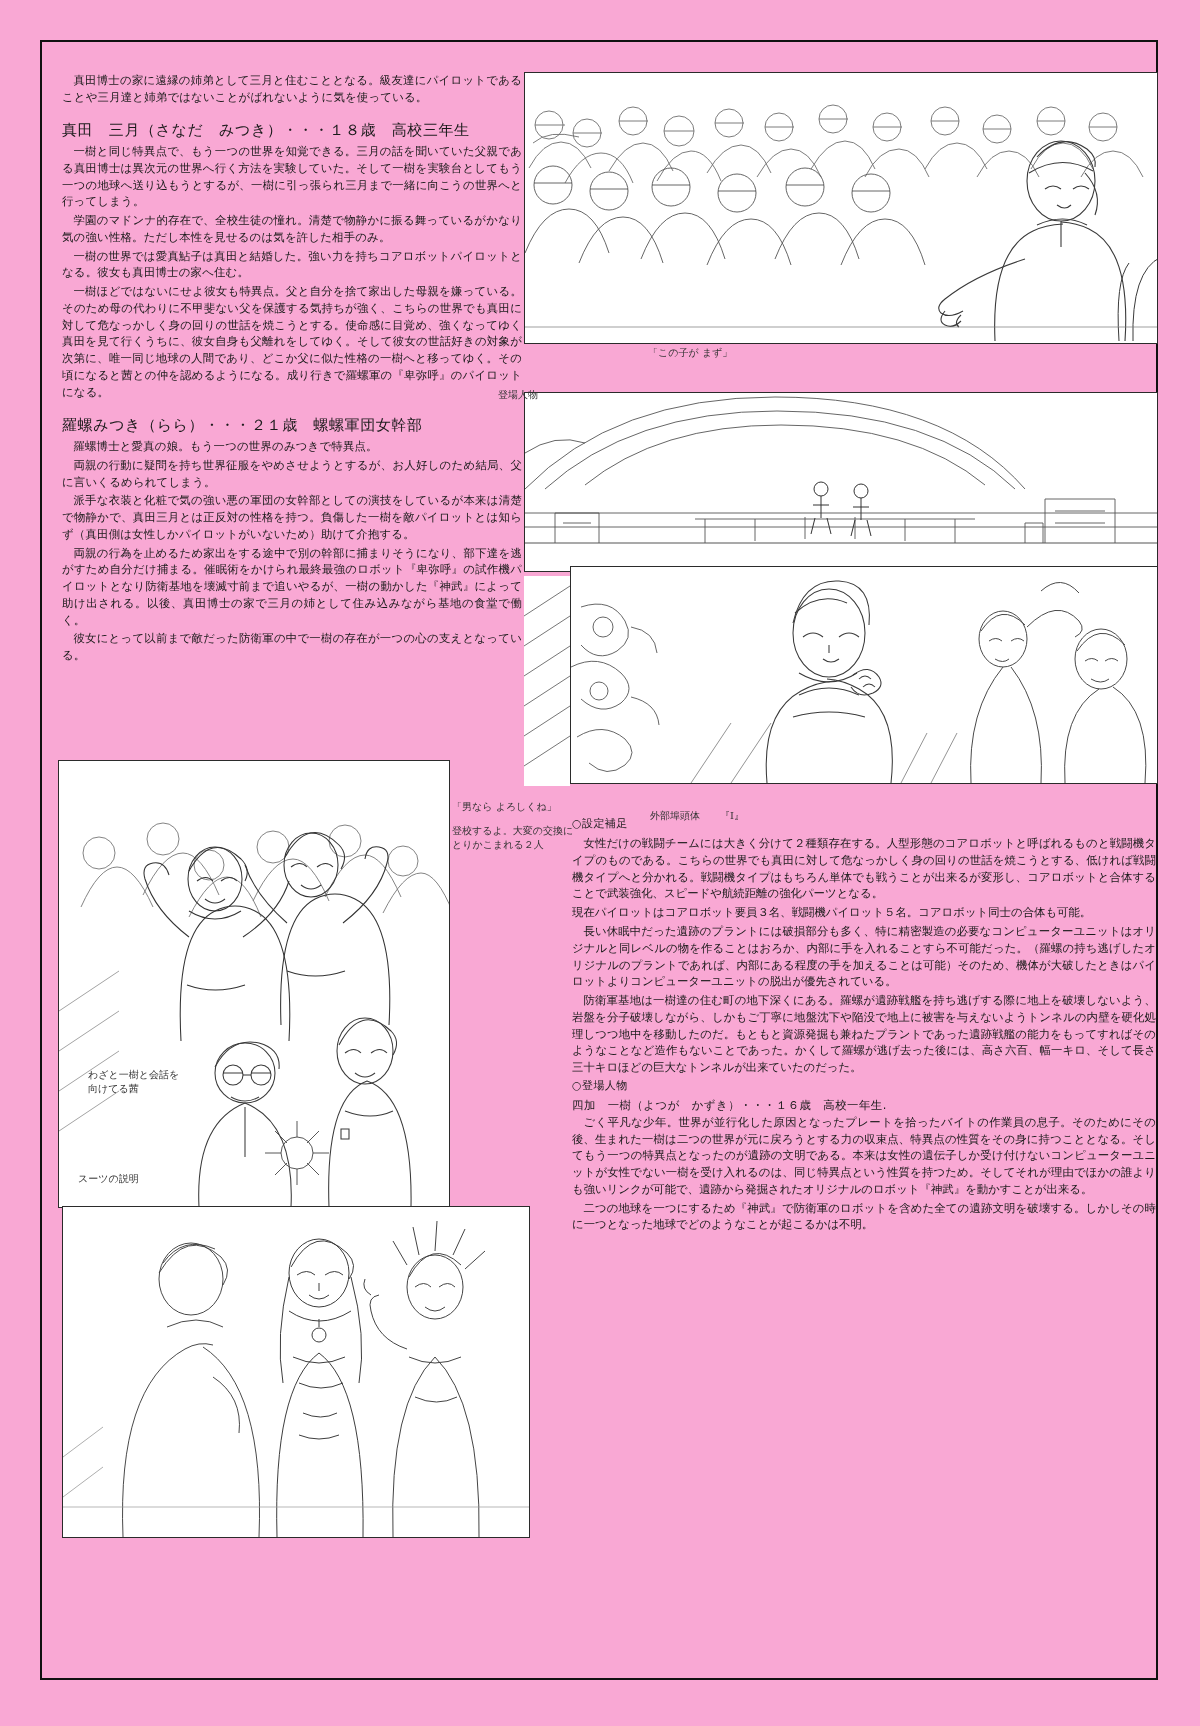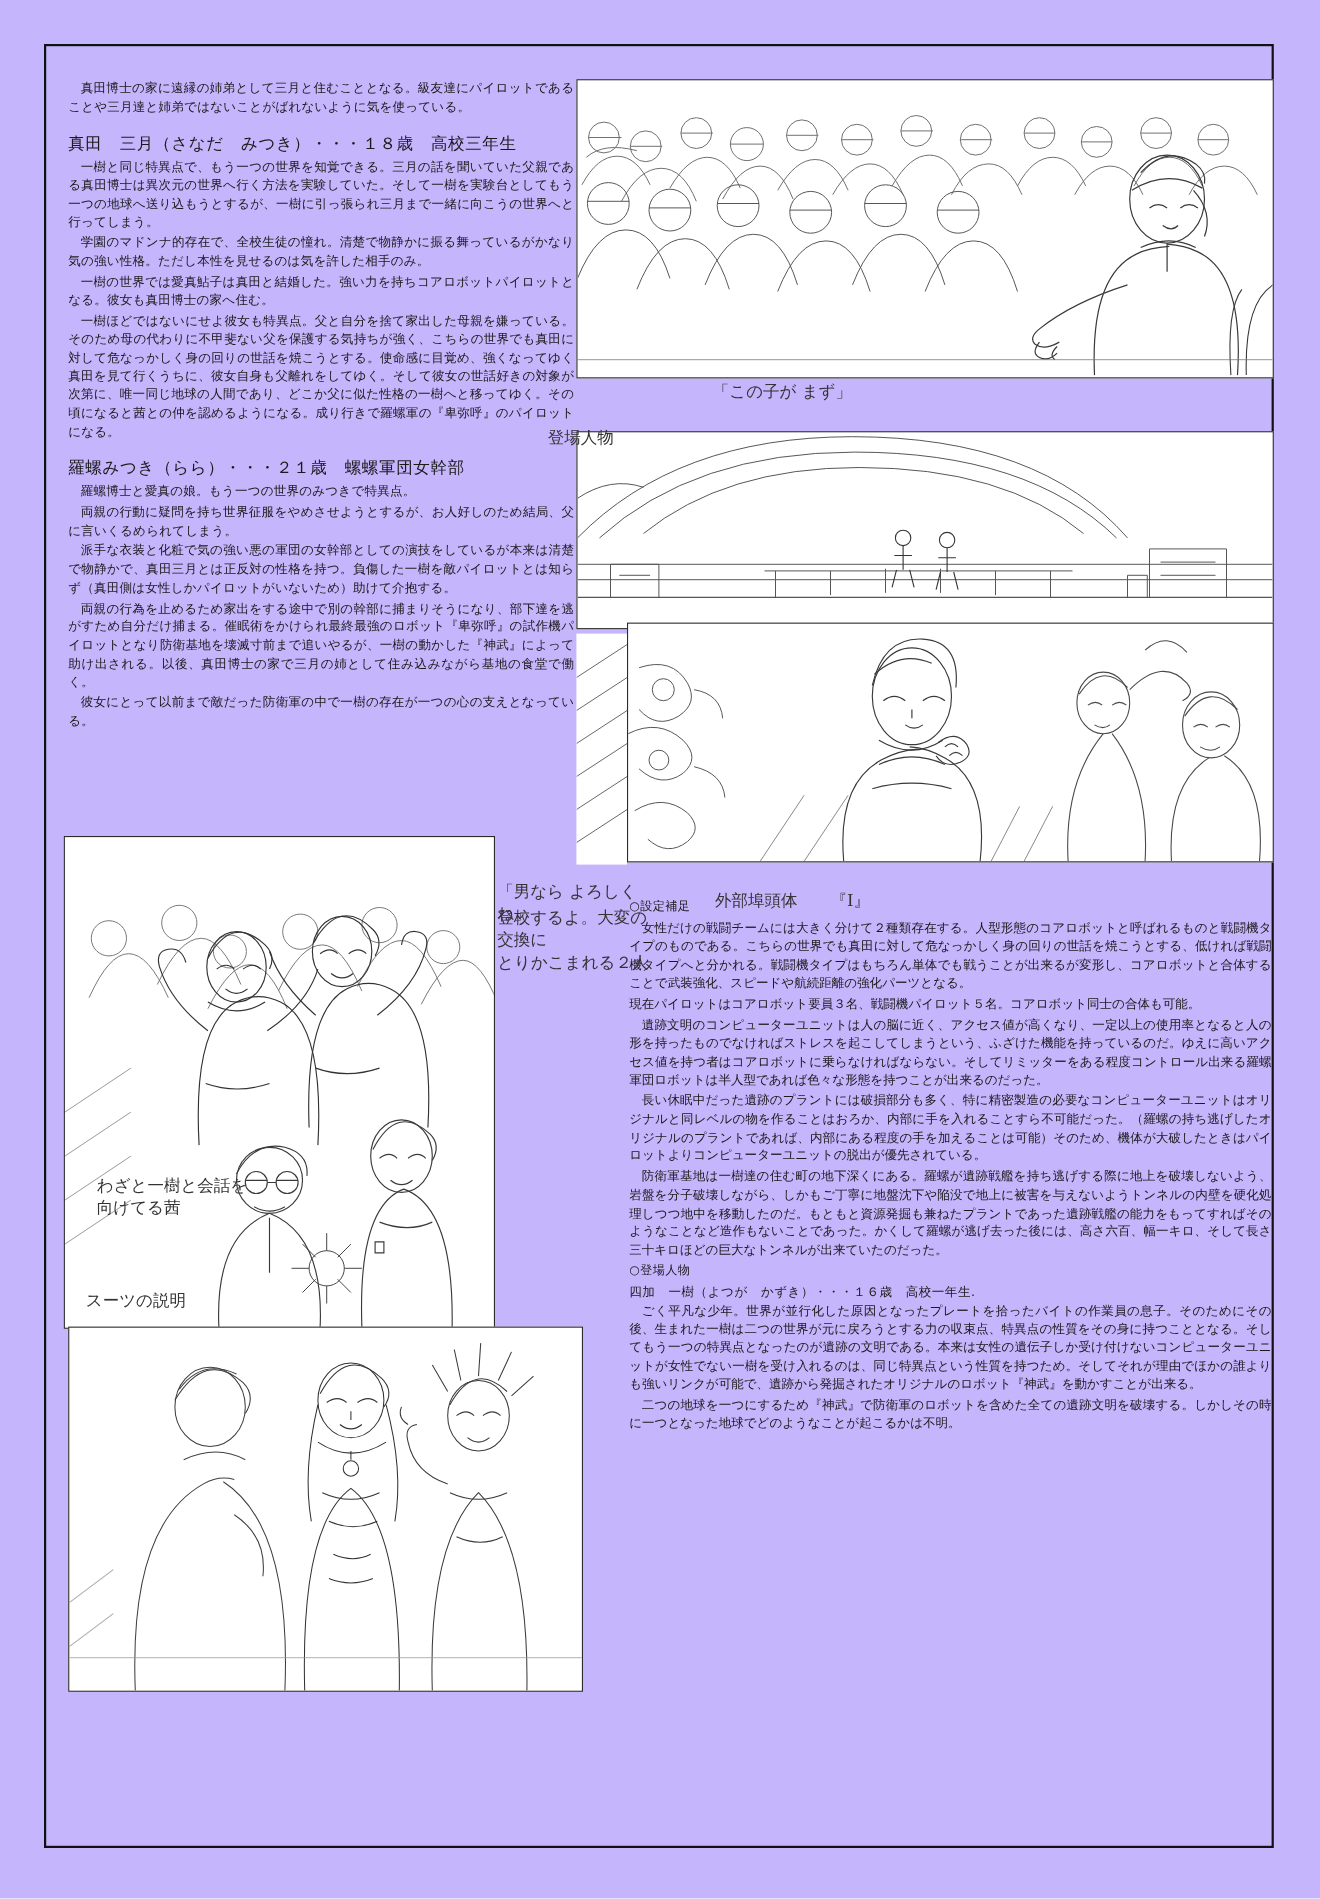--- a/index.html
+++ b/index.html
@@ -1,32 +1,32 @@
 <!DOCTYPE html>
 <html><head>
 <meta charset="utf-8">
 <style>
   html,body{margin:0;padding:0;background:#ffffff;}
   body{width:1200px;height:1726px;font-family:"DejaVu Sans",sans-serif;color:#1a1a1a;}
-  .page{position:relative;width:1200px;height:1726px;background:#c4b5fd;overflow:hidden;}
+  .page{position:relative;width:1200px;height:1726px;background:#f9a8d4;overflow:hidden;}
   .border-frame{position:absolute;left:40px;top:40px;width:1118px;height:1640px;border:2px solid #111;box-sizing:border-box;}
 
   .col-left{position:absolute;left:62px;top:72px;width:460px;}
 
   .jtext{font-size:11.4px;line-height:1.47;text-align:justify;letter-spacing:0.2px;}
   .para{margin:0 0 2px 0;text-indent:1em;}
   .para.noindent{text-indent:0;}
   .heading{font-size:15px;line-height:1.5;margin:13px 0 2px 0;letter-spacing:0.6px;}
   .block{margin-bottom:2px;}
 
   
   .sketch{position:absolute;border:1.4px solid #2b2b2b;background:#ffffff;overflow:hidden;}
   .sketch svg{display:block;width:100%;height:100%;}
 
-  .note{position:absolute;font-size:15px;color:#333;line-height:1.35;}
+  .note{position:absolute;font-size:10px;color:#333;line-height:1.35;}
   .note-hand{font-family:"DejaVu Serif",serif;}
 
   .sec-title{font-size:11px;margin:6px 0 3px 0;letter-spacing:0.4px;}
 
   .right-text{font-size:11.4px;line-height:1.47;text-align:justify;}
 </style>
 </head>
 <body>
 
 <div class="page">
@@ -50,21 +50,20 @@
       <p class="para">派手な衣装と化粧で気の強い悪の軍団の女幹部としての演技をしているが本来は清楚で物静かで、真田三月とは正反対の性格を持つ。負傷した一樹を敵パイロットとは知らず（真田側は女性しかパイロットがいないため）助けて介抱する。</p>
       <p class="para">両親の行為を止めるため家出をする途中で別の幹部に捕まりそうになり、部下達を逃がすため自分だけ捕まる。催眠術をかけられ最終最強のロボット『卑弥呼』の試作機パイロットとなり防衛基地を壊滅寸前まで追いやるが、一樹の動かした『神武』によって助け出される。以後、真田博士の家で三月の姉として住み込みながら基地の食堂で働く。</p>
       <p class="para">彼女にとって以前まで敵だった防衛軍の中で一樹の存在が一つの心の支えとなっている。</p>
     </div>
   </div>
 
   <div style="position:absolute;left:572px;top:810px;width:584px;" class="right-text">
     <div class="sec-title">○設定補足</div>
     <p class="para">女性だけの戦闘チームには大きく分けて２種類存在する。人型形態のコアロボットと呼ばれるものと戦闘機タイプのものである。こちらの世界でも真田に対して危なっかしく身の回りの世話を焼こうとする、低ければ戦闘機タイプへと分かれる。戦闘機タイプはもちろん単体でも戦うことが出来るが変形し、コアロボットと合体することで武装強化、スピードや航続距離の強化パーツとなる。</p>
     <p class="para noindent">現在パイロットはコアロボット要員３名、戦闘機パイロット５名。コアロボット同士の合体も可能。</p>
-    <p class="para">遺跡文明のコンピューターユニットは人の脳に近く、アクセス値が高くなり、一定以上の使用率となると人の形を持ったものでなければストレスを起こしてしまうという、ふざけた機能を持っているのだ。ゆえに高いアクセス値を持つ者はコアロボットに乗らなければならない。そしてリミッターをある程度コントロール出来る羅螺軍団ロボットは半人型であれば色々な形態を持つことが出来るのだった。</p>
     <p class="para">長い休眠中だった遺跡のプラントには破損部分も多く、特に精密製造の必要なコンピューターユニットはオリジナルと同レベルの物を作ることはおろか、内部に手を入れることすら不可能だった。（羅螺の持ち逃げしたオリジナルのプラントであれば、内部にある程度の手を加えることは可能）そのため、機体が大破したときはパイロットよりコンピューターユニットの脱出が優先されている。</p>
     <p class="para">防衛軍基地は一樹達の住む町の地下深くにある。羅螺が遺跡戦艦を持ち逃げする際に地上を破壊しないよう、岩盤を分子破壊しながら、しかもご丁寧に地盤沈下や陥没で地上に被害を与えないようトンネルの内壁を硬化処理しつつ地中を移動したのだ。もともと資源発掘も兼ねたプラントであった遺跡戦艦の能力をもってすればそのようなことなど造作もないことであった。かくして羅螺が逃げ去った後には、高さ六百、幅一キロ、そして長さ三十キロほどの巨大なトンネルが出来ていたのだった。</p>
 
     <div class="sec-title" style="margin-top:0;">○登場人物</div>
     <div style="letter-spacing:0.5px;">四加　一樹（よつが　かずき）・・・１６歳　高校一年生.</div>
     <p class="para">ごく平凡な少年。世界が並行化した原因となったプレートを拾ったバイトの作業員の息子。そのためにその後、生まれた一樹は二つの世界が元に戻ろうとする力の収束点、特異点の性質をその身に持つこととなる。そしてもう一つの特異点となったのが遺跡の文明である。本来は女性の遺伝子しか受け付けないコンピューターユニットが女性でない一樹を受け入れるのは、同じ特異点という性質を持つため。そしてそれが理由でほかの誰よりも強いリンクが可能で、遺跡から発掘されたオリジナルのロボット『神武』を動かすことが出来る。</p>
     <p class="para">二つの地球を一つにするため『神武』で防衛軍のロボットを含めた全ての遺跡文明を破壊する。しかしその時に一つとなった地球でどのようなことが起こるかは不明。</p>
   </div>
 
   <div class="sketch" style="left:524px;top:72px;width:632px;height:270px;">

